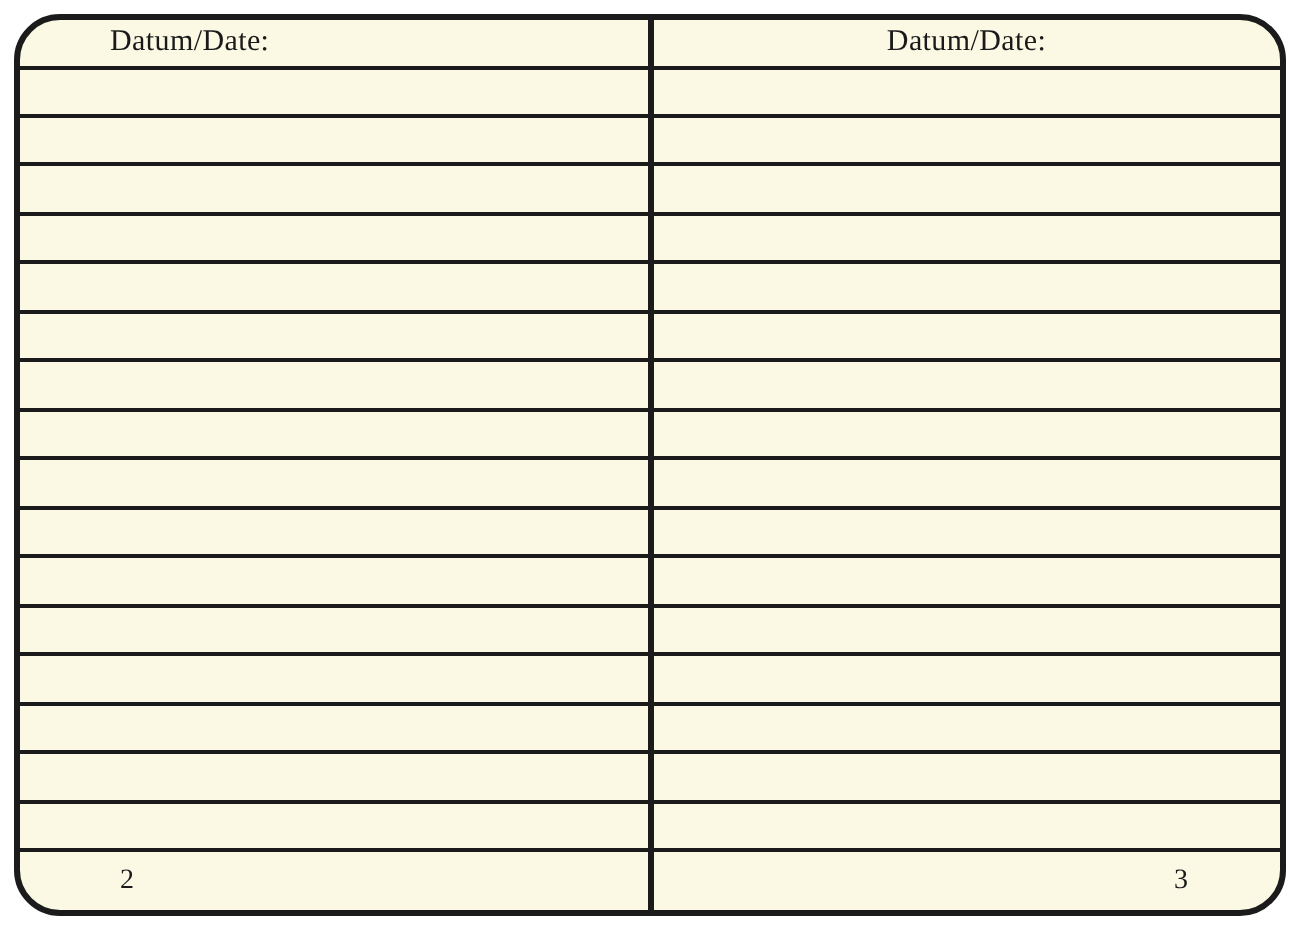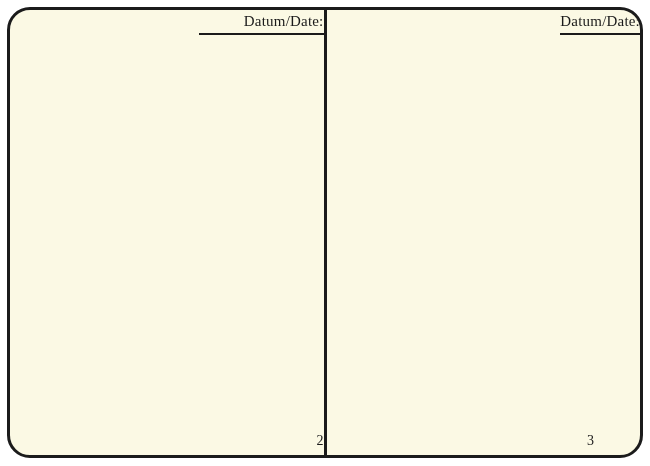--- a/index.html
+++ b/index.html
@@ -27,21 +27,20 @@
     display: flex;
     flex-direction: row;
     overflow: hidden;
   }
 
   .page {
     flex: 1 1 0;
     display: flex;
     flex-direction: column;
     min-width: 0;
-    align-items: flex-end;
   }
 
   .spine-divider {
     flex: 0 0 3px;
     background: var(--line, #1b1b1b);
   }
 
   .page-header {
     flex: 0 0 24.5px;
     border-bottom: 2.5px solid var(--line, #1b1b1b);

